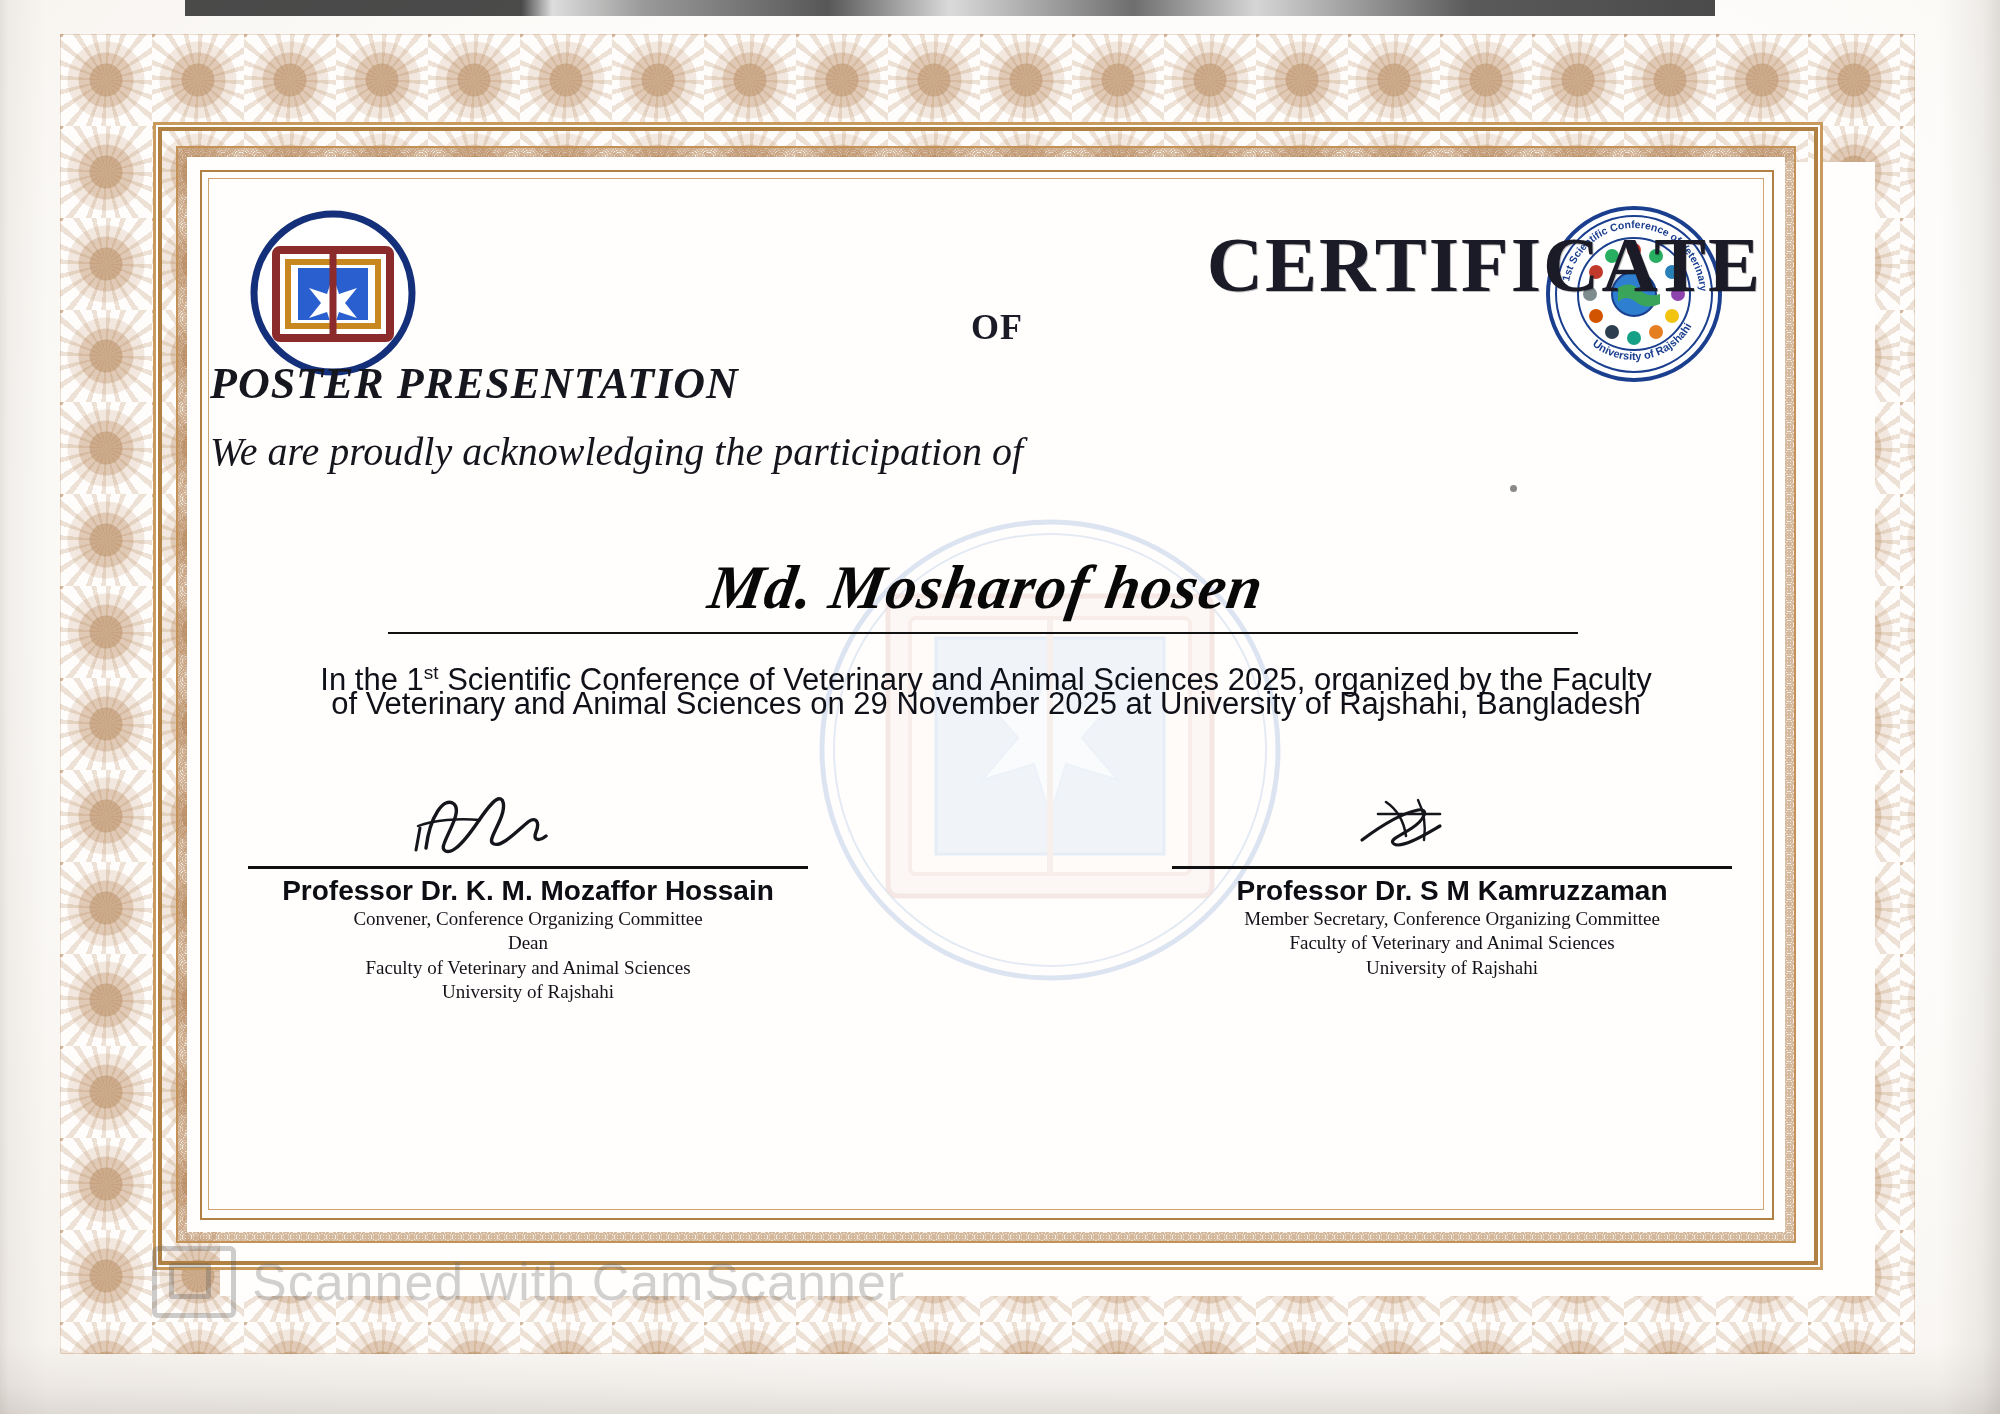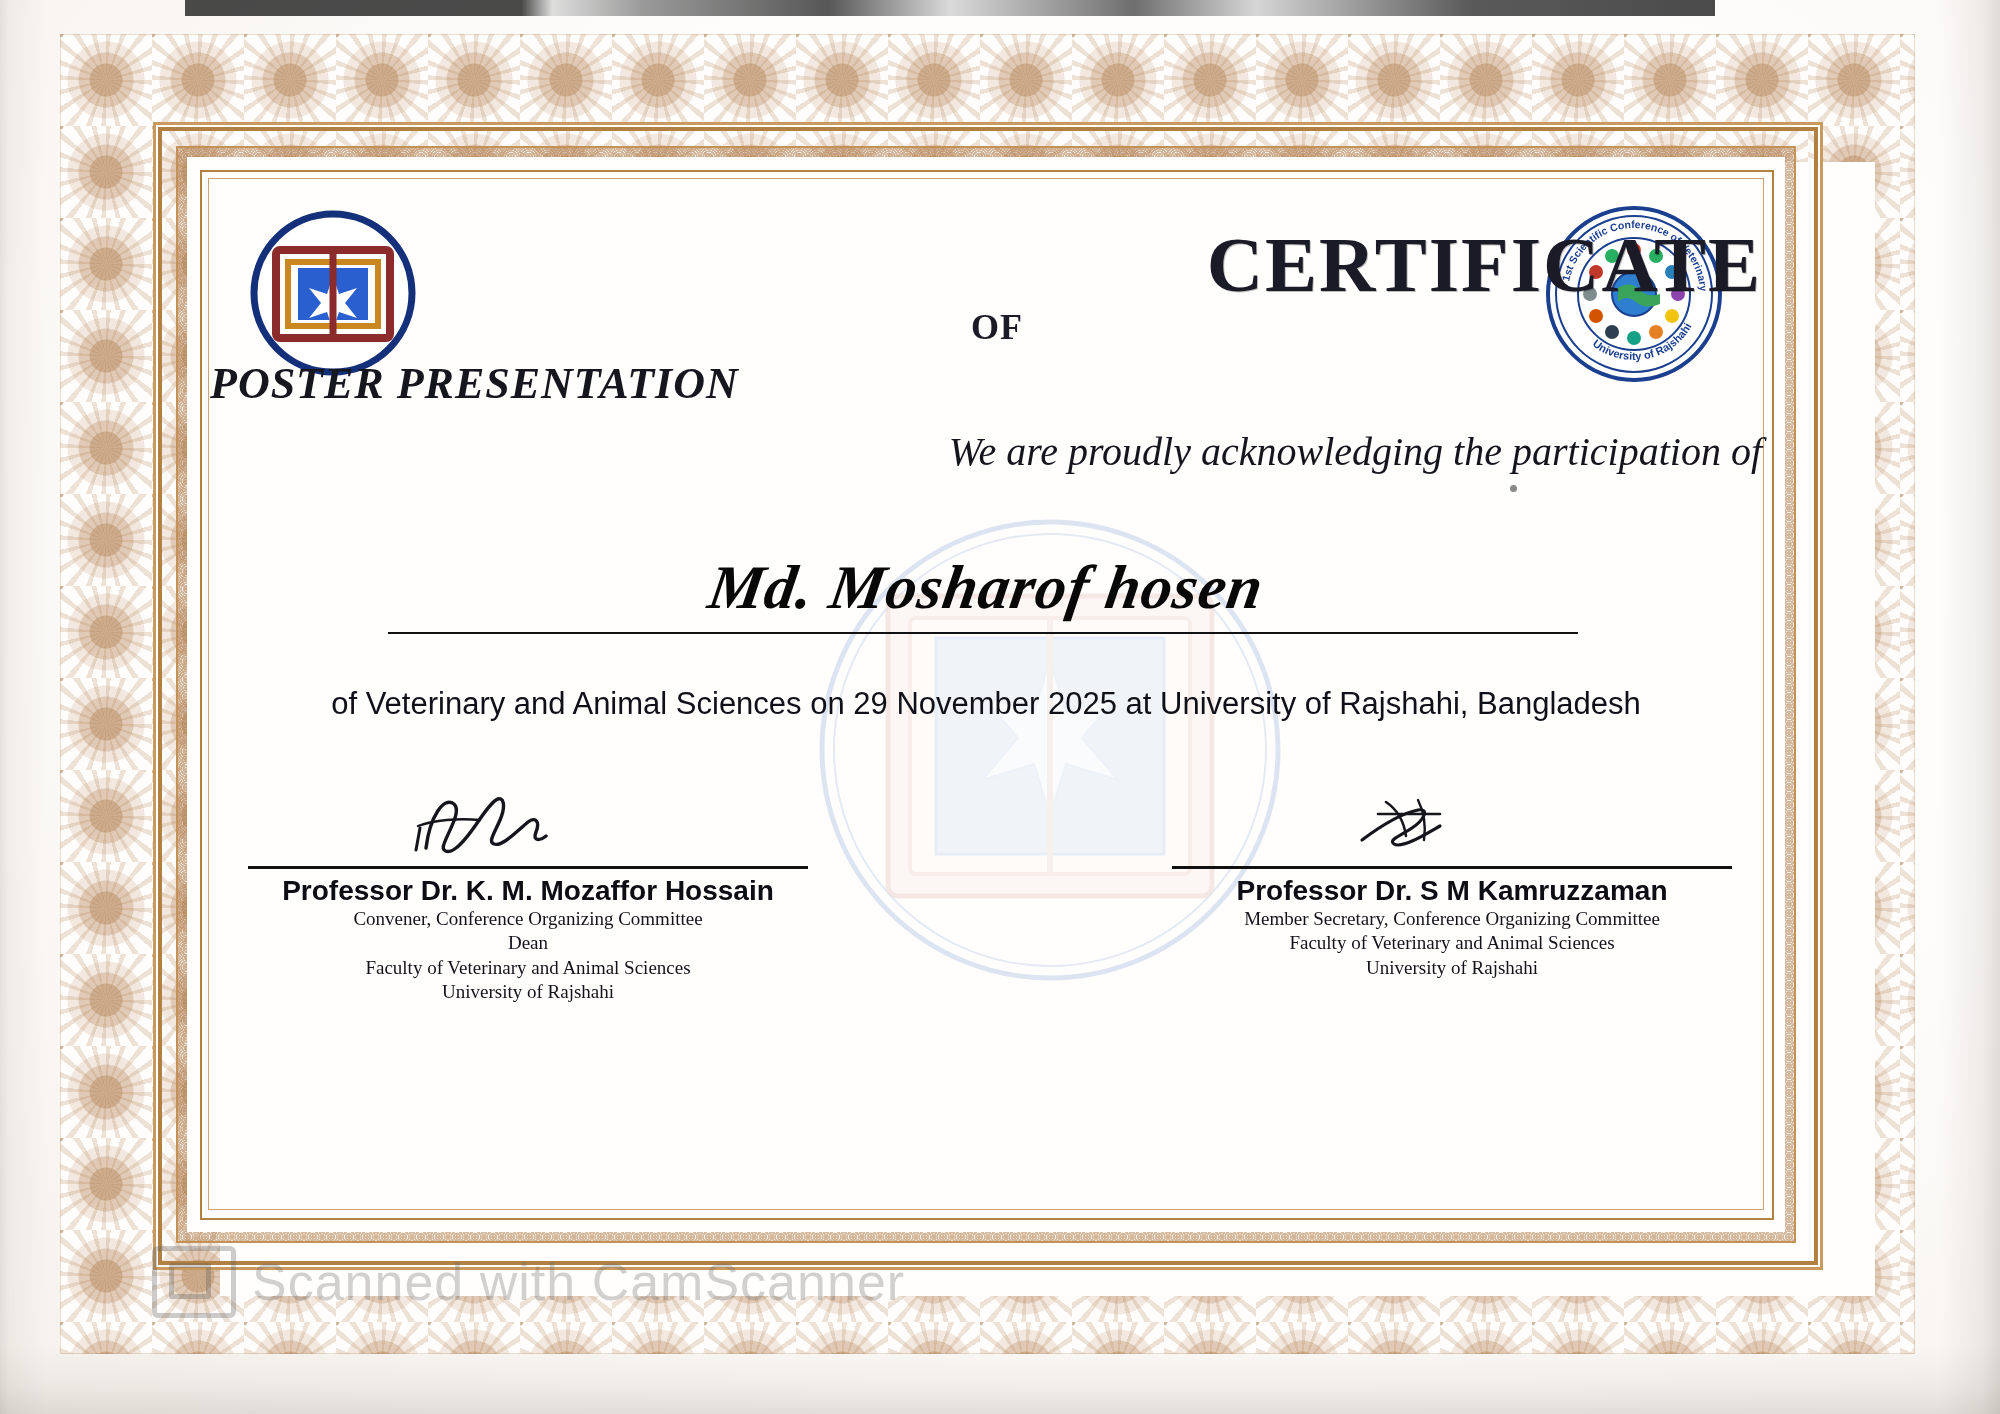--- a/index.html
+++ b/index.html
@@ -180,21 +180,21 @@
     font-family: "Liberation Serif", serif;
     font-weight: bold;
     font-style: italic;
     font-size: 44px;
     letter-spacing: 1px;
     color: #16161f;
   }
   .ack-line {
     position: absolute;
     left: 0; right: 0; top: 248px;
-    text-align: right;
+    text-align: left;
     font-family: "Liberation Serif", serif;
     font-style: italic;
     font-size: 40px;
     color: #15151d;
   }
 
   
   .recipient-name {
     position: absolute;
     left: 0; right: 0; top: 372px;
@@ -369,20 +369,23 @@
     </svg>
 
     <div class="title-main">CERTIFICATE</div>
     <div class="title-of">OF</div>
     <div class="title-sub">POSTER PRESENTATION</div>
     <div class="ack-line">We are proudly acknowledging the participation of</div>
 
     <div class="recipient-name">Md. Mosharof hosen</div>
     <div class="recipient-rule"></div>
 
+    <div class="body-line l1">
+      <span>In the 1</span><sup>st</sup><span> Scientific Conference of Veterinary and Animal Sciences 2025, organized by the Faculty</span>
+    </div>
     <div class="body-line l2">of Veterinary and Animal Sciences on 29 November 2025 at University of Rajshahi, Bangladesh</div>
 
     <div class="sig-block sig-left">
       <div class="sig-mark">
         <svg viewBox="0 0 560 96" width="560" height="96">
           <path d="M178 78 C182 46, 196 26, 206 34 C214 41, 200 62, 196 74 C193 82, 200 84, 208 78 C224 66, 236 38, 248 30 C256 25, 258 36, 252 50 C246 64, 240 72, 246 74 C254 77, 268 62, 280 52 C288 46, 292 52, 288 62 C285 70, 290 72, 298 66" fill="none" stroke="#15151c" stroke-width="3.4" stroke-linecap="round"></path>
           <path d="M170 56 C186 50, 210 48, 232 50" fill="none" stroke="#15151c" stroke-width="2.4" stroke-linecap="round"></path>
           <path d="M168 80 L172 58" fill="none" stroke="#15151c" stroke-width="3" stroke-linecap="round"></path>
         </svg>
       </div>

